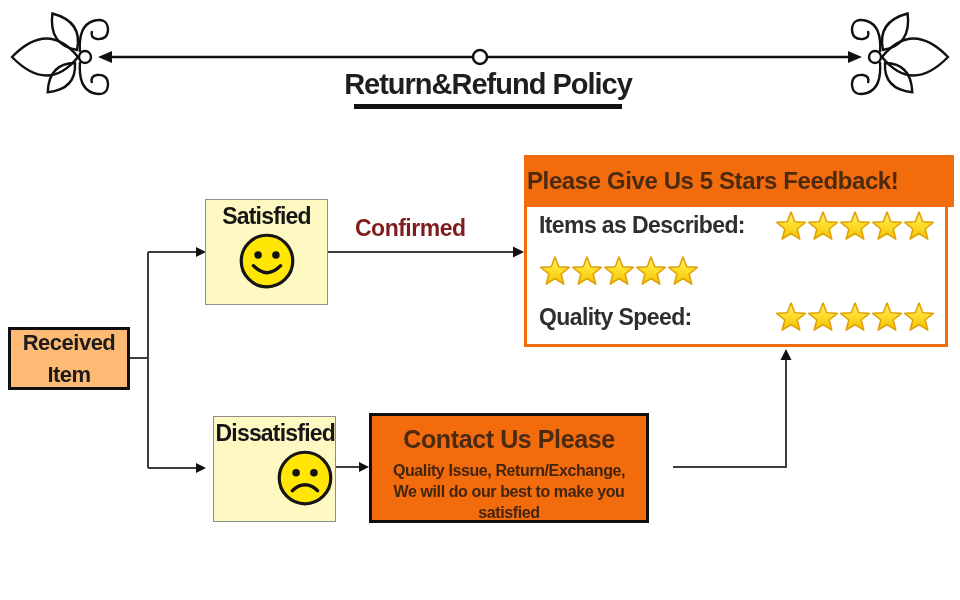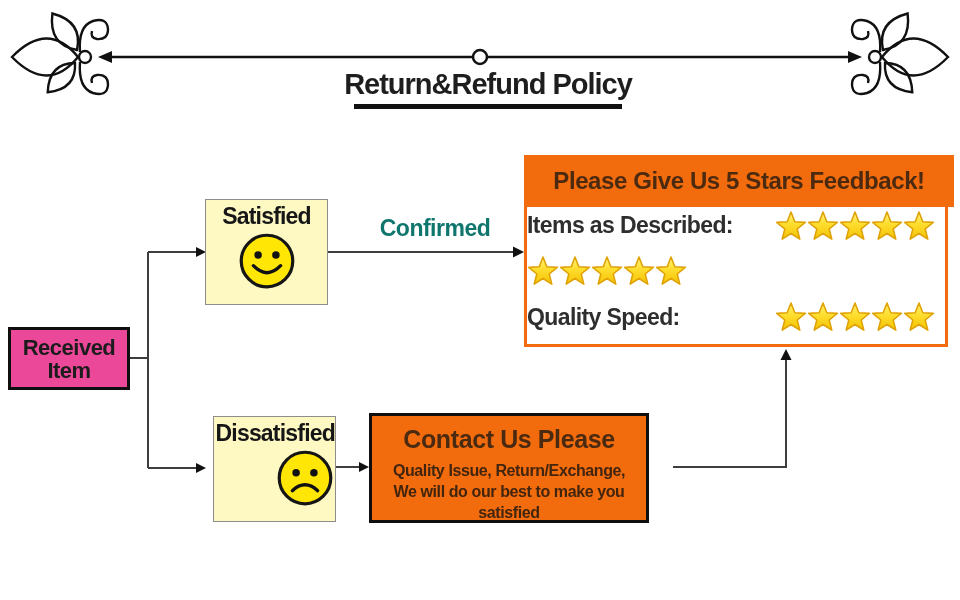--- a/index.html
+++ b/index.html
@@ -12,54 +12,54 @@
 
   
   .page-title{
     left:294px;top:68px;width:388px;text-align:center;
     font-size:29px;font-weight:bold;color:#1e1e1e;letter-spacing:-1px;
   }
   .title-underline{left:354px;top:104px;width:268px;height:5px;background:#111;}
 
   
   .received-box{
-    left:8px;top:327px;width:122px;height:63px;background:#ec4899;
+    left:8px;top:327px;width:122px;height:63px;background:#fdba74;
     border:3px solid #0f0f0f;display:flex;align-items:center;justify-content:center;
     text-align:center;font-size:22px;font-weight:bold;color:#1c1c1c;
-    line-height:23px;letter-spacing:-0.5px;
+    line-height:32px;letter-spacing:-0.5px;
   }
   .face-box{
     width:123px;height:106px;background:#fef9c3;border:1.5px solid #8d8d8d;
     display:flex;flex-direction:column;align-items:center;
   }
   .satisfied-box{left:205px;top:199px;}
   .dissatisfied-box{left:213px;top:416px;align-items:flex-end;}
   .face-label{font-size:23px;font-weight:bold;color:#161616;letter-spacing:-0.8px;margin-top:3px;}
   .face-icon{width:60px;height:60px;margin-top:1px;}
 
   .confirmed-label{
-    left:355px;top:215px;width:160px;text-align:center;
-    font-size:23px;font-weight:bold;color:#0f766e;letter-spacing:-0.5px;
+    left:355px;top:215px;width:160px;
+    font-size:23px;font-weight:bold;color:#7f1d1d;letter-spacing:-0.5px;
   }
 
   
   .feedback-box{
     left:524px;top:155px;width:424px;height:192px;background:#fff;
     border:3px solid #F26B0D;
   }
   .feedback-header{
     position:absolute;left:-3px;top:-3px;width:424px;height:46px;background:#F26B0D;
     border:3px solid #F26B0D;box-sizing:content-box;
-    display:flex;align-items:center;justify-content:center;
+    display:flex;align-items:center;justify-content:flex-start;
     font-size:24px;font-weight:bold;color:#4B2A10;letter-spacing:-0.4px;
   }
   .feedback-body{
     position:absolute;left:0;top:43px;right:0;bottom:0;
     display:flex;flex-direction:column;justify-content:space-around;
-    padding:2px 10px 4px 0;
+    padding:2px 10px 4px 12px;
   }
   .feedback-row{display:flex;align-items:center;justify-content:space-between;}
   .feedback-row .row-label{
     font-size:23px;font-weight:bold;color:#2e2e2e;letter-spacing:-0.6px;
   }
   .stars{display:flex;align-items:center;}
   .stars svg{width:32px;height:32px;margin-left:0px;}
 
   
   .contact-box{

